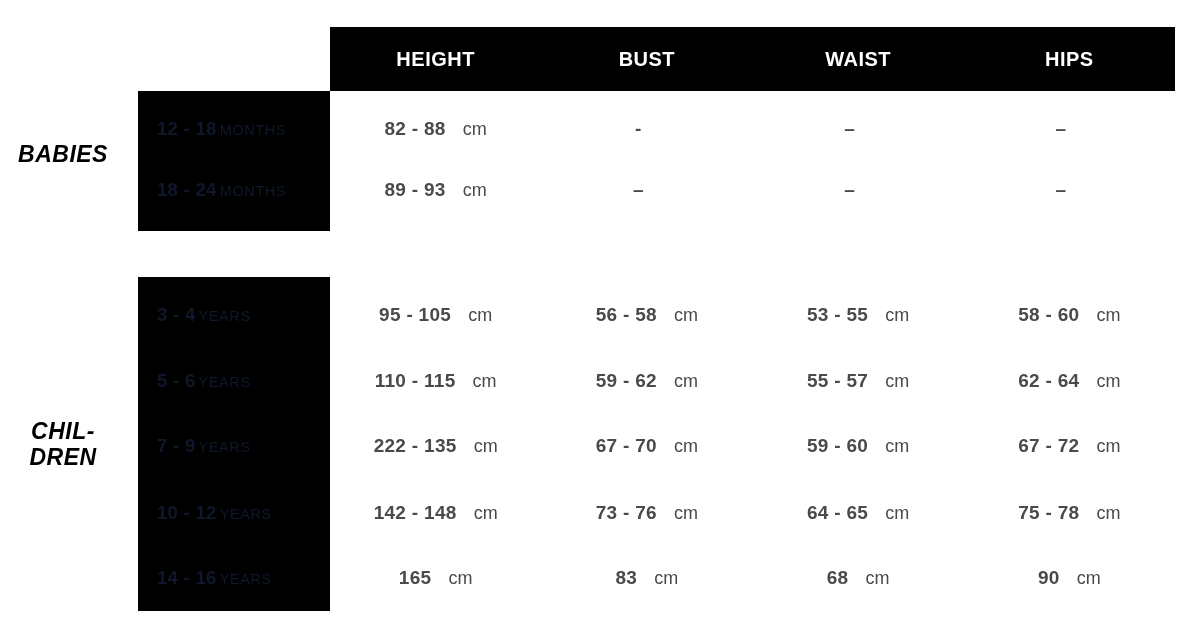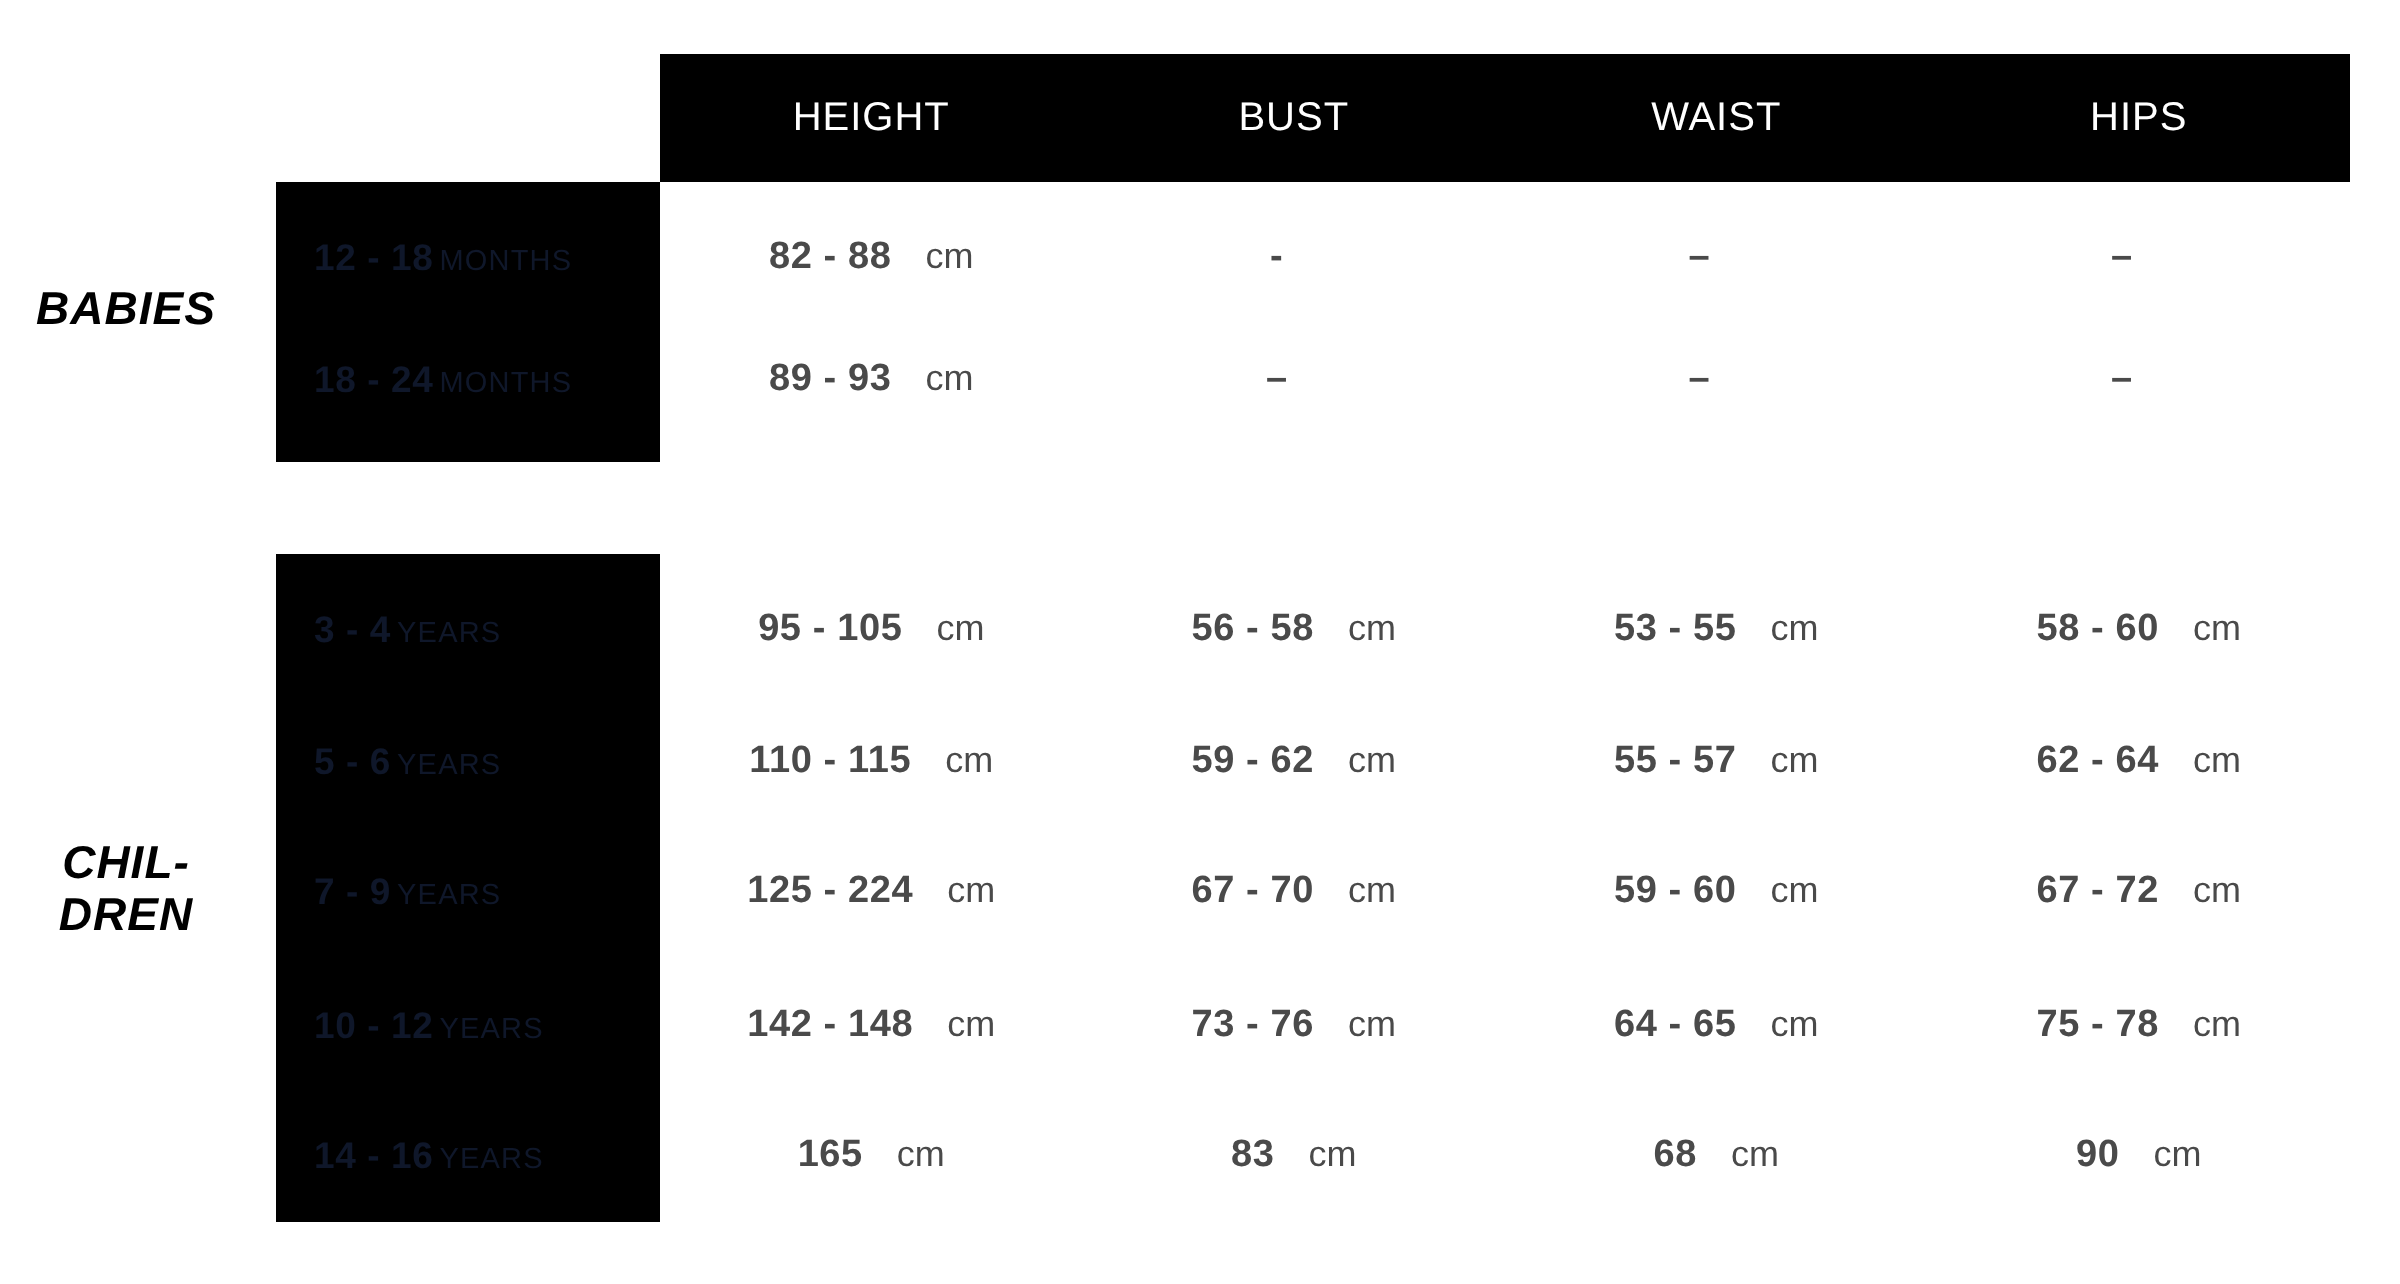--- a/index.html
+++ b/index.html
@@ -35,21 +35,21 @@
     display: flex;
   }
   .header-cells > div {
     flex: 1 1 0;
     display: flex;
     align-items: center;
     justify-content: center;
     color: #ffffff;
     font-size: 20px;
     letter-spacing: 0.5px;
-    font-weight: 400;
+    font-weight: 700;
   }
 
   
   .babies-black {
     position: absolute;
     left: 138px; top: 91px;
     width: 192px; height: 140px;
     background: #000000;
   }
   .children-black {
@@ -246,21 +246,21 @@
       <span class="v">62 - 64</span>
         <span class="u">cm</span>
     </div>
   </div>
 
   <div class="row c2">
     <div class="size-cell">
       <span class="num">7 - 9</span><span class="unit">YEARS</span>
     </div>
     <div class="val-cell">
-      <span class="v">125 - 224</span>
+      <span class="v">222 - 135</span>
         <span class="u">cm</span>
     </div>
     <div class="val-cell">
       <span class="v">67 - 70</span>
         <span class="u">cm</span>
     </div>
     <div class="val-cell">
       <span class="v">59 - 60</span>
         <span class="u">cm</span>
     </div>

